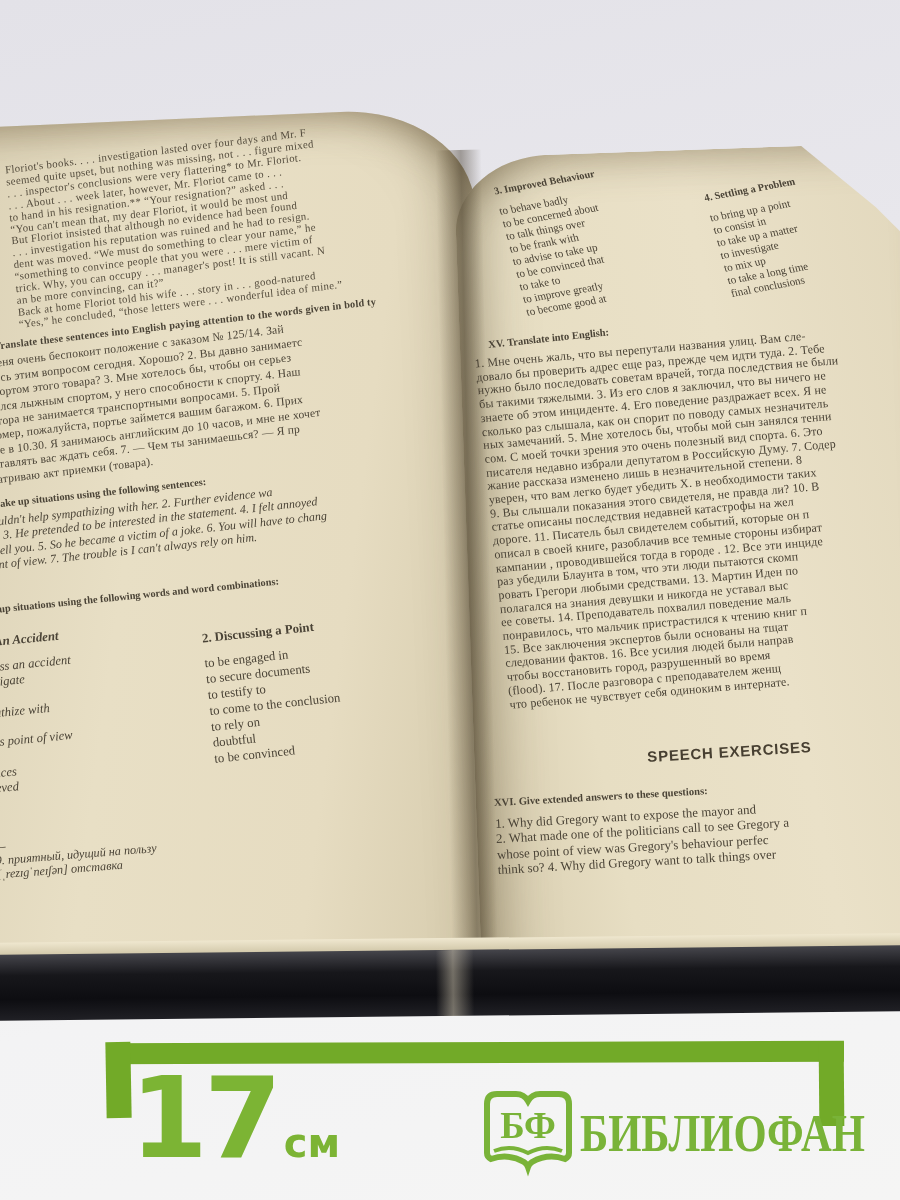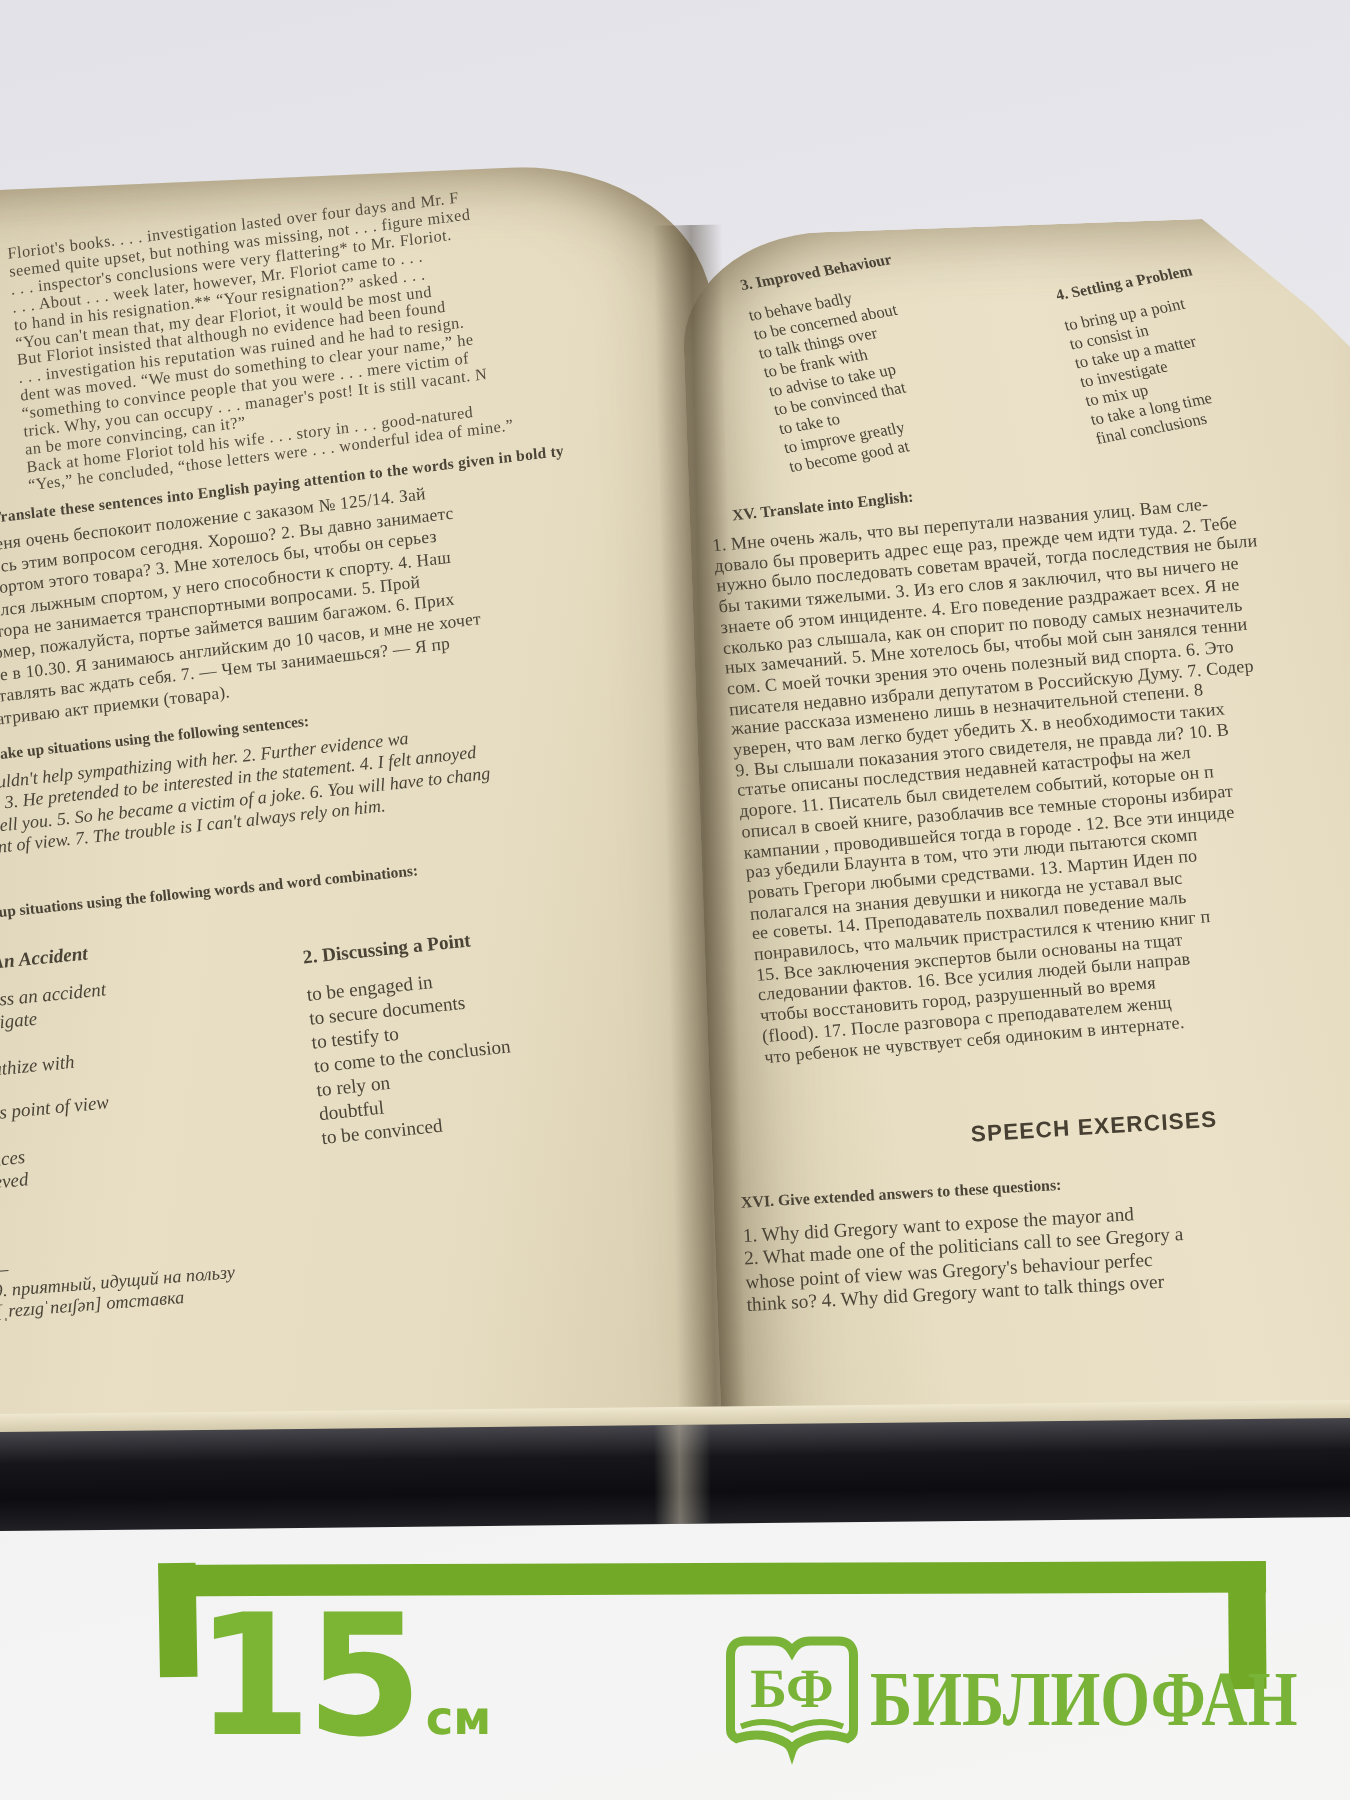--- a/index.html
+++ b/index.html
@@ -70,21 +70,21 @@
     transform:rotate(-1.2deg);transform-origin:0 0;}
   .ex16 .hd{font-size:10.6px;margin-bottom:6px;}
   
   .ruler-bar{position:absolute;left:106px;top:1042px;width:738px;height:21px;background:#72aa28;z-index:9;transform:rotate(-.2deg);}
   .tick{position:absolute;top:0;width:25px;background:#72aa28;z-index:9;}
   .tick-left{left:106px;top:1042px;height:76px;transform:rotate(-1deg);}
   .tick-right{left:819px;top:1042px;height:84px;transform:rotate(-.5deg);}
   .ruler-label{position:absolute;left:130px;top:1062px;z-index:9;color:#7cb434;
     font-family:"DejaVu Sans","Liberation Sans",sans-serif;font-weight:bold;}
   .ruler-num{font-size:112px;line-height:112px;letter-spacing:-4px;}
-  .ruler-unit{font-size:31px;margin-left:6px;}
+  .ruler-unit{font-size:40px;margin-left:6px;}
   .logo{position:absolute;left:478px;top:1082px;z-index:9;display:flex;align-items:center;color:#79b338;}
   .logo-icon{width:100px;height:102px;}
   .logo-name{font-family:"Liberation Serif","DejaVu Serif",serif;font-weight:bold;font-size:52px;
     letter-spacing:0;transform:scaleX(.82);transform-origin:0 50%;margin-left:2px;}
 </style>
 </head>
 <body>
 
 <div class="scene">
 
@@ -233,21 +233,21 @@
   <div class="gutter"></div>
   <div class="pages-bottom-edge"></div>
   <div class="cover-edge">
     <div class="cover-notch"></div>
   </div>
 
   <div class="ruler-bar"></div>
   <div class="tick tick-left"></div>
   <div class="tick tick-right"></div>
   <div class="ruler-label">
-    <span class="ruler-num">15</span><span class="ruler-unit">см</span>
+    <span class="ruler-num">17</span><span class="ruler-unit">см</span>
   </div>
 
   <div class="logo">
     <svg class="logo-icon" viewBox="0 0 100 100">
       <path d="M9 21 Q9 11 19 11 H38 Q46 11 50 18 Q54 11 62 11 H81 Q91 11 91 21 V70 Q91 74 87 76 Q70 70 54 79 Q51 81 50 84 Q49 81 46 79 Q30 70 13 76 Q9 74 9 70 Z" fill="none" stroke="#79b338" stroke-width="6"></path>
       <path d="M16 68 Q33 61 50 70 Q67 61 84 68" fill="none" stroke="#79b338" stroke-width="4"></path>
       <text x="50" y="55" text-anchor="middle" font-family="Liberation Serif, DejaVu Serif, serif" font-weight="bold" font-size="37" fill="#79b338">БФ</text>
     </svg>
     <div class="logo-name">БИБЛИОФАН</div>
   </div>

